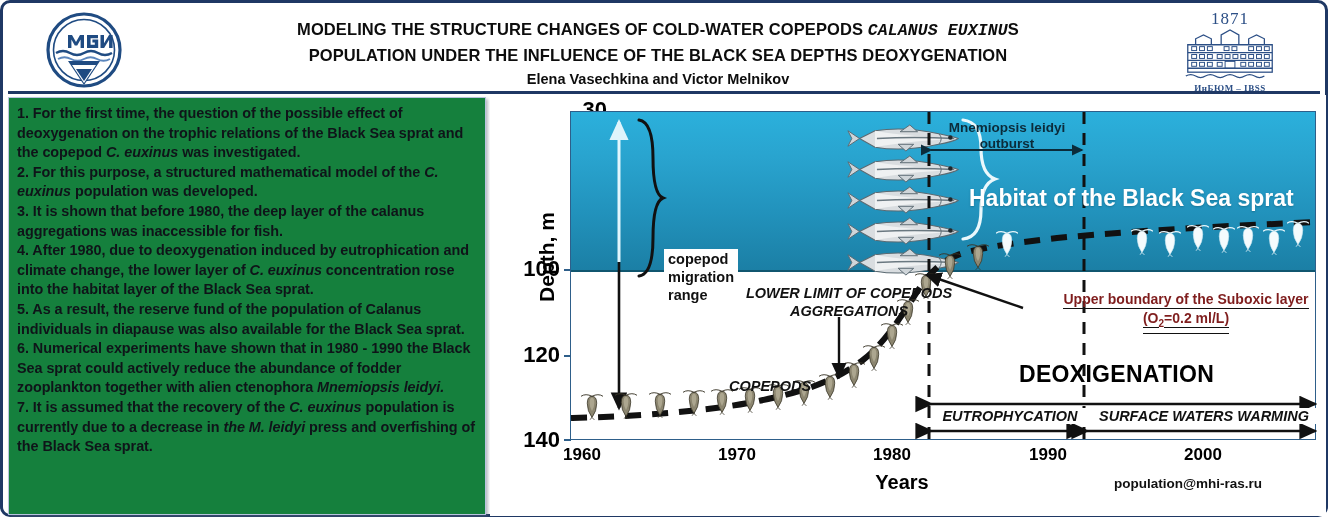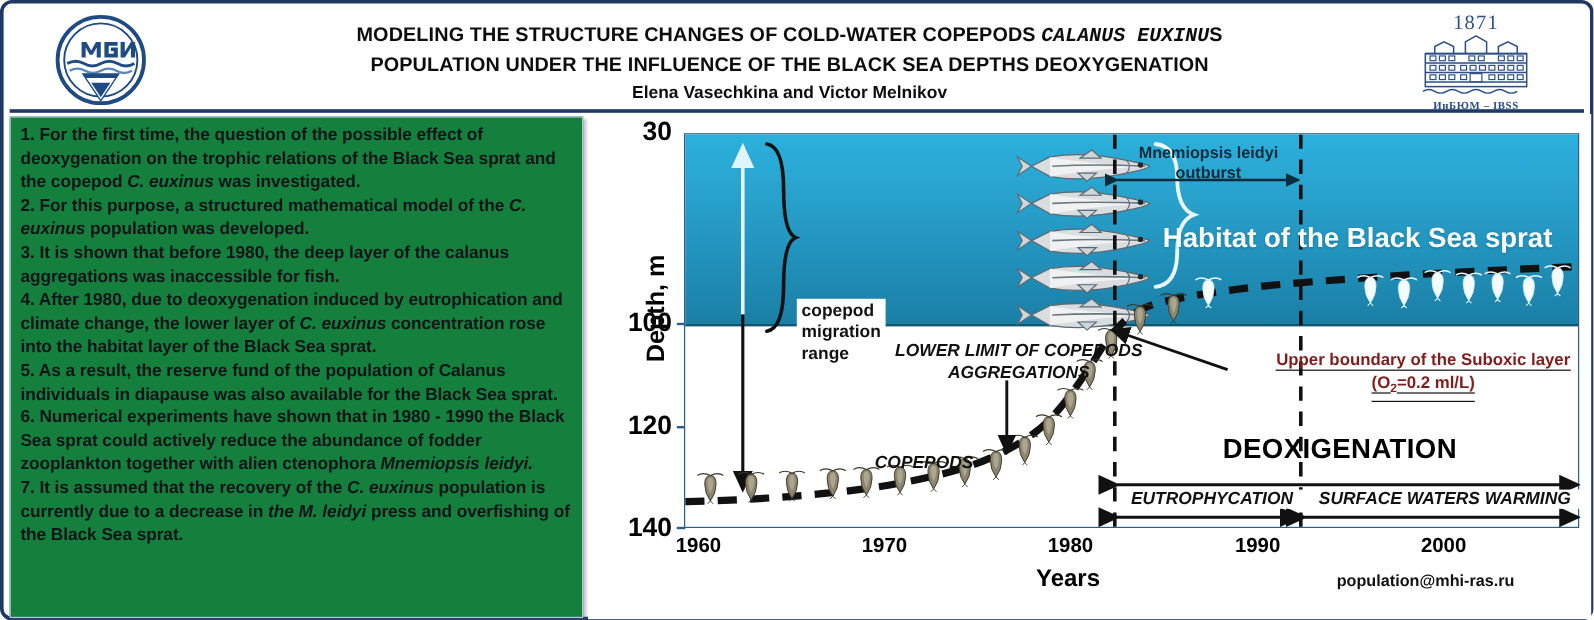--- a/index.html
+++ b/index.html
@@ -78,21 +78,21 @@
     position:absolute;left:-8px;top:150px;width:130px;
     transform:rotate(-90deg);transform-origin:center center;
     text-align:center;font-size:21px;font-weight:bold;color:#000;
   }
   .ytick{position:absolute;right:0;font-size:22px;font-weight:bold;color:#000;
     text-align:right;line-height:14px;white-space:nowrap;}
   .ytickmark{position:absolute;width:7px;height:2px;background:#2e5f8a;}
   
   .xtick{position:absolute;top:350px;font-size:17px;font-weight:bold;color:#000;
     text-align:center;width:90px;}
-  #xaxis-label{position:absolute;top:376px;left:0;width:800px;text-align:center;
+  #xaxis-label{position:absolute;top:376px;left:12px;width:800px;text-align:center;
     font-size:20px;font-weight:bold;color:#000;}
   #email{position:absolute;top:381px;left:560px;width:276px;text-align:center;
     font-size:13.5px;font-weight:bold;color:#111;}
   
   #habitat-label{
     position:absolute;font-size:23px;font-weight:bold;color:#ffffff;
     text-shadow:0 1px 2px rgba(0,60,80,.35);white-space:nowrap;
   }
   #mnemiopsis-label{
     position:absolute;font-size:13.5px;font-weight:bold;color:#0b2b3a;
@@ -215,21 +215,21 @@
     <p class="finding">4. After 1980, due to deoxygenation induced by eutrophication and climate change, the lower layer of <i>C. euxinus</i> concentration rose into the habitat layer of the Black Sea sprat.</p>
     <p class="finding">5.  As a result, the reserve fund of the population of Calanus individuals in diapause was also available for the Black Sea sprat.</p>
     <p class="finding">6. Numerical experiments have shown that in 1980 - 1990 the Black Sea sprat could actively reduce the abundance of fodder zooplankton together with alien ctenophora <i>Mnemiopsis leidyi.</i></p>
     <p class="finding">7. It is assumed that the recovery of the <i>C. euxinus</i> population is currently due to a decrease in <i>the M. leidyi</i>  press and overfishing of the Black Sea sprat.</p>
   </div>
 
   <div id="chart-panel">
 
     <div id="yaxis-label">Depth, m</div>
 
-    <div class="ytick" style="top:8px;  width:70px; left:0px;">30</div>
+    <div class="ytick" style="top:8px;  width:70px; left:0px;padding-left:47px;">30</div>
     <div class="ytick" style="top:167px;width:70px; left:0px;">100</div>
     <div class="ytick" style="top:253px;width:70px; left:0px;">120</div>
     <div class="ytick" style="top:338px;width:70px; left:0px;">140</div>
     <div class="ytickmark" style="left:74px;top:174px;"></div>
     <div class="ytickmark" style="left:74px;top:260px;"></div>
     <div class="ytickmark" style="left:74px;top:344px;"></div>
 
     <div class="xtick" style="left:47px;">1960</div>
     <div class="xtick" style="left:202px;">1970</div>
     <div class="xtick" style="left:357px;">1980</div>

